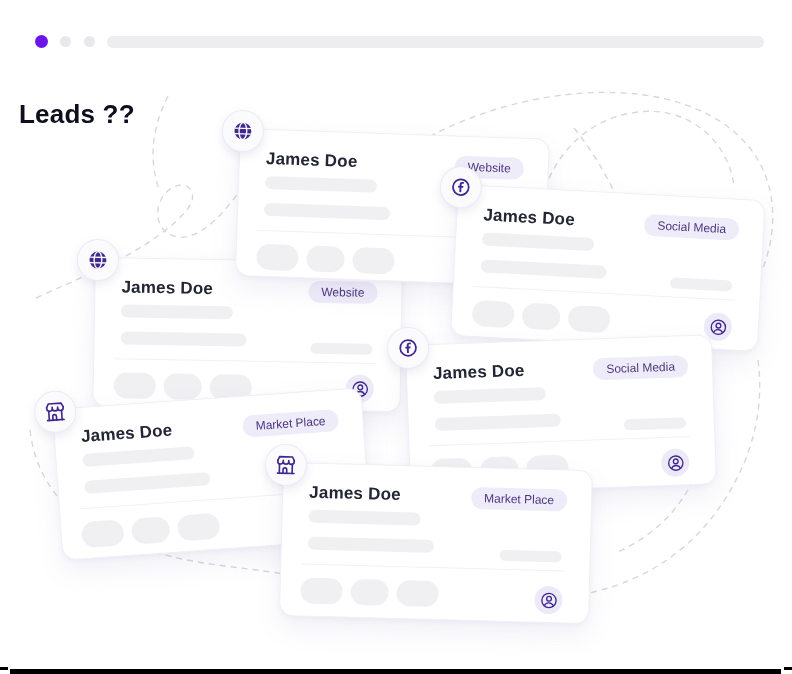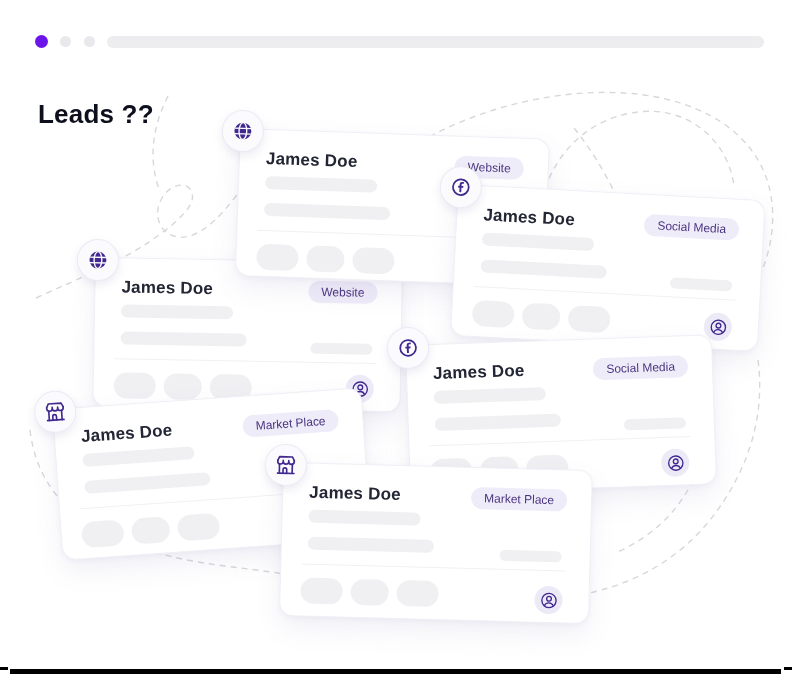--- a/index.html
+++ b/index.html
@@ -12,21 +12,21 @@
   .stage{position:relative;width:792px;height:674px;background:#fff;overflow:hidden;
          font-family:"Liberation Sans",sans-serif;}
 
   
   .dot{position:absolute;top:36px;width:11px;height:11px;border-radius:50%;}
   .dot.d1{left:35px;top:35px;width:13px;height:13px;background:var(--accent);}
   .dot.d2{left:60px;background:var(--dot-gray);}
   .dot.d3{left:84px;background:var(--dot-gray);}
   .addr{position:absolute;left:107px;top:36px;width:657px;height:12px;border-radius:6px;background:var(--bar);}
 
-  .page-title{position:absolute;left:38px;top:82px;font-size:26px;font-weight:700;color:var(--heading);letter-spacing:.2px;text-align:center;}
+  .page-title{position:absolute;left:19px;top:82px;font-size:26px;font-weight:700;color:var(--heading);letter-spacing:.2px;text-align:center;}
 
   .doodles{position:absolute;left:0;top:0;pointer-events:none;}
 
   
   .card{position:absolute;background:#fff;border:1px solid var(--card-border);border-radius:14px;
         box-shadow:0 12px 26px rgba(122,110,165,.10),0 2px 5px rgba(122,110,165,.06);
         transform-origin:top left;}
   .card--a{left:240px;top:128px;width:308px;height:146px;transform:rotate(2deg);}
   .card--b{left:458px;top:184px;width:306px;height:150px;transform:rotate(3deg);}
   .card--c{left:95px;top:257px;width:306px;height:148px;transform:rotate(1deg);}

